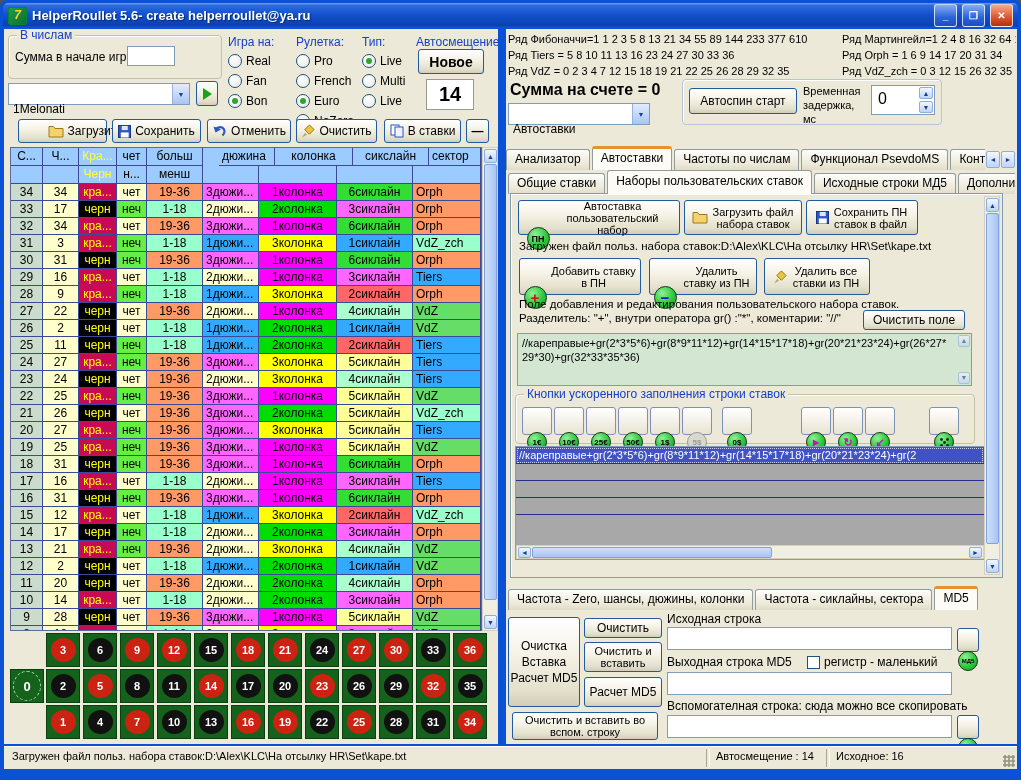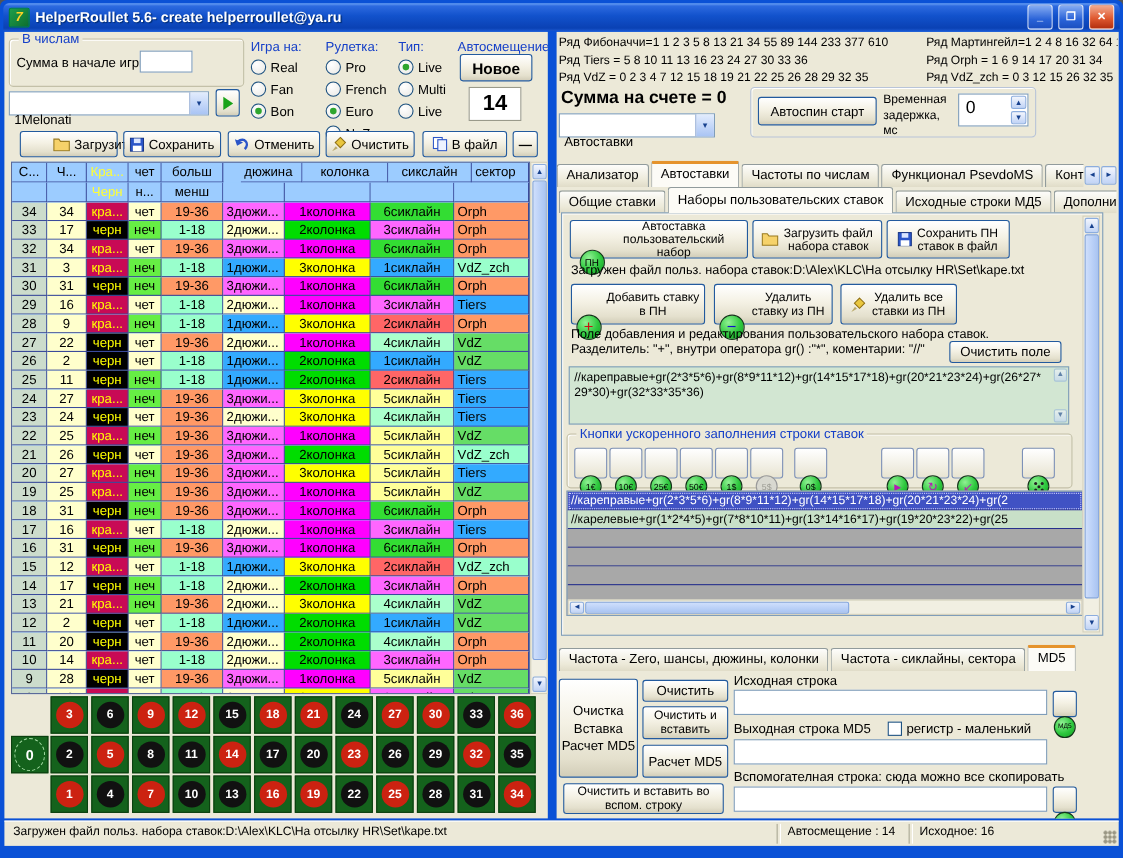--- a/index.html
+++ b/index.html
@@ -66,21 +66,21 @@
   
   .rcell{position:absolute;width:34px;height:34px;background:#14621c;border:1px solid #0a3f0f;box-sizing:border-box;
     display:flex;align-items:center;justify-content:center;}
   .rnum{width:25px;height:24px;border-radius:50%;color:#fff;font-size:11px;font-weight:bold;display:flex;align-items:center;justify-content:center;}
   .rnum.red{background:#cc2211;}
   .rnum.black{background:#111;}
   .zero-inner{width:26px;height:28px;border:1px dashed #9fd89f;border-radius:50%;color:#fff;font-size:13px;font-weight:bold;
     display:flex;align-items:center;justify-content:center;}
   
   .gc{border-radius:50%;background:radial-gradient(circle at 35% 30%,#90f193,#2ec83e 55%,#149a20);border:1px solid #14341a;
-    display:flex;align-items:center;justify-content:center;font-weight:normal;flex:0 0 auto;box-sizing:border-box;margin-top:42px;}
+    display:flex;align-items:center;justify-content:center;font-weight:bold;flex:0 0 auto;box-sizing:border-box;margin-top:42px;}
   .gc24{width:23px;height:23px;}
   .gc21{width:20px;height:20px;font-size:8px;}
   .qbtn{position:absolute;width:30px;height:28px;border:1px solid #7d91b8;border-radius:3px;box-sizing:border-box;
     background:linear-gradient(180deg,#fff,#e8e4d2);display:flex;align-items:center;justify-content:center;}
   .qbtn.dis .gc21{background:#d8d8d0;border-color:#999;color:#9b9b93;}
   .green-area{background:#d2e6d2;border:1px solid #7f9db9;box-sizing:border-box;font-size:11px;line-height:14px;padding:2px 4px;overflow:hidden;}
   .lrow{height:17px;line-height:16px;font-size:11px;white-space:nowrap;overflow:hidden;border-bottom:1px solid #26308c;padding-left:3px;box-sizing:border-box;}
   .lrow.sel{background:#4052c4;color:#fff;outline:1px dotted #d0d0ff;outline-offset:-2px;}
   .lrow.alt{background:#c8e0c8;}
   .lrow.empty{background:#a8a8a8;}
@@ -209,21 +209,21 @@
         </span>
       <span>Очистить</span>
     </div>
     <div class="btn abs" style="left:380px;top:90px;width:77px;height:24px;">
       <span class="icon16">
           <svg width="14" height="14" viewBox="0 0 14 14">
             <rect x="1" y="1" width="8" height="10" fill="#fff" stroke="#2b55c8"></rect>
             <rect x="5" y="3" width="8" height="10" fill="#eef3ff" stroke="#2b55c8"></rect>
           </svg>
         </span>
-      <span>В файл</span>
+      <span>В ставки</span>
     </div>
     <div class="btn abs" style="left:462px;top:90px;width:23px;height:24px;font-weight:bold;">—</div>
 
     <div class="abs" style="left:6px;top:118px;width:472px;height:484px;border:1px solid #5b6a9a;box-sizing:border-box;background:#9cccff;overflow:hidden;">
       <div id="tbl-head">
           <div class="trow hdr">
             <div class="tc c0" style="background: rgb(156, 204, 255);">С...</div>
             <div class="tc c1" style="background: rgb(156, 204, 255);">Ч...</div>
             <div class="tc c2" style="background: rgb(156, 204, 255); color: rgb(255, 255, 51);">Кра...</div>
             <div class="tc c3" style="background: rgb(156, 204, 255);">чет</div>
@@ -803,21 +803,20 @@
                 <circle cx="5.5" cy="5.5" r="1.4" fill="#222"></circle>
                 <circle cx="2.5" cy="8.5" r="1.4" fill="#222"></circle>
                 <circle cx="8.5" cy="8.5" r="1.4" fill="#222"></circle>
               </svg>
             </span>
         </div>
       </div>
       <div class="abs" style="left:4px;top:252px;width:470px;height:114px;border:1px solid #7f9db9;box-sizing:border-box;background:#a8a8a8;overflow:hidden;">
         <div id="list-rows">
             <div class="lrow sel">//кареправые+gr(2*3*5*6)+gr(8*9*11*12)+gr(14*15*17*18)+gr(20*21*23*24)+gr(2</div>
-            <div class="lrow alt">//карелевые+gr(1*2*4*5)+gr(7*8*10*11)+gr(13*14*16*17)+gr(19*20*23*22)+gr(25</div>
             <div class="lrow empty"></div>
             <div class="lrow empty"></div>
             <div class="lrow empty"></div>
           </div>
         <div class="sb-track abs" style="left:0px;bottom:0px;width:468px;height:14px;">
           <div class="sb-btn abs" style="left:1px;top:1px;width:13px;height:11px;">◄</div>
           <div class="sb-thumb sb-thumb h abs" style="left:15px;top:1px;width:240px;height:11px;"></div>
           <div class="sb-btn abs" style="right:1px;top:1px;width:13px;height:11px;">►</div>
         </div>
       </div>

